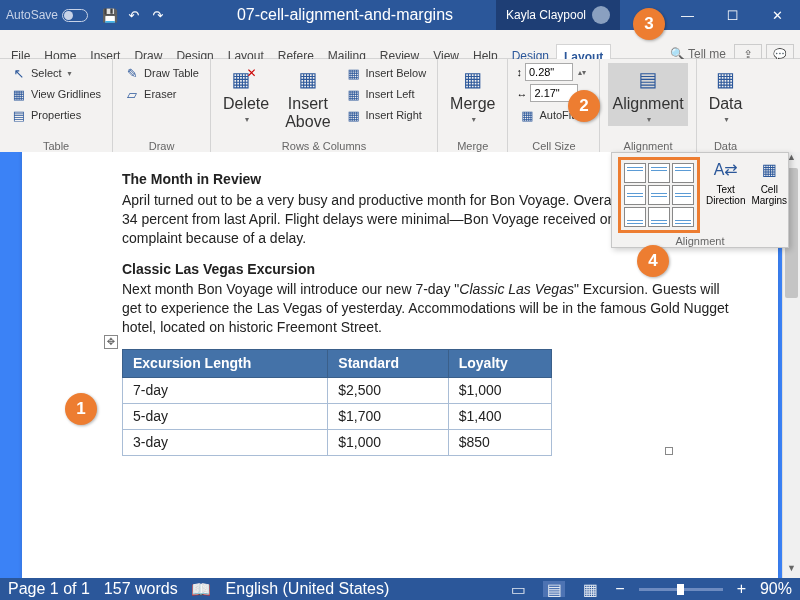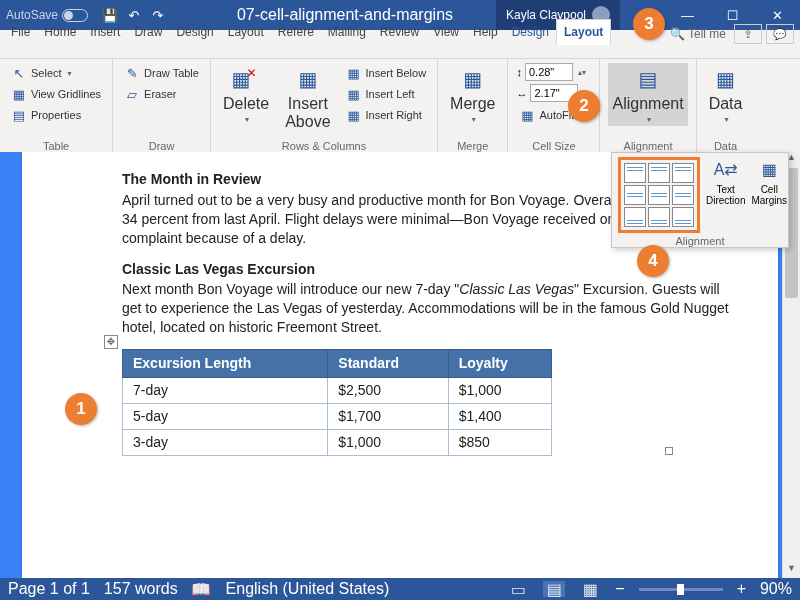--- a/index.html
+++ b/index.html
@@ -12,21 +12,21 @@
 .titlebar .toggle::after { content: ""; position: absolute; width: 9px; height: 9px; border-radius: 50%; background: #c8d3e8; left: 1px; top: 1px; }
 .titlebar .qat { display: flex; gap: 4px; padding: 0 6px; }
 .titlebar .qat-btn { width: 20px; height: 20px; display: flex; align-items: center; justify-content: center; color: #fff; font-size: 13px; }
 .titlebar .title { flex: 1; text-align: center; color: #fff; font-size: 16px; padding-left: 20px; }
 .titlebar .user { background: #1e3e75; padding: 0 10px; height: 100%; display: flex; align-items: center; gap: 6px; }
 .titlebar .user .avatar { width: 18px; height: 18px; border-radius: 50%; background: #8aa0c0; }
 .titlebar .wincontrols { display: flex; }
 .titlebar .winbtn { width: 45px; height: 30px; display: flex; align-items: center; justify-content: center; color: #fff; font-size: 13px; }
 
 
-.tabs { height: 26px; background: #f3f2f1; border-bottom: 1px solid #d4d4d4; display: flex; align-items: flex-end; font-size: 12px; padding: 14px 4px; }
+.tabs { height: 26px; background: #f3f2f1; border-bottom: 1px solid #d4d4d4; display: flex; align-items: flex-start; font-size: 12px; padding: 14px 4px; }
 .tab { padding: 5px 7px; color: #444; cursor: pointer; white-space: nowrap; }
 .tab.context { color: #2b579a; }
 .tab.active { background: #fff; border: 1px solid #d4d4d4; border-bottom: 1px solid #fff; margin-bottom: -1px; color: #2b579a; font-weight: 600; }
 .tabs .spacer { flex: 1; }
 .tabs .search { display: flex; align-items: center; gap: 3px; color: #666; font-size: 12px; padding: 3px 6px; }
 .tabs .share-btn { width: 28px; height: 20px; border: 1px solid #ccc; margin: 0 2px; display: flex; align-items: center; justify-content: center; font-size: 11px; color: #555; }
 
 
 .ribbon { height: 96px; background: #f3f2f1; border-bottom: 1px solid #d4d4d4; display: flex; font-size: 11px; position: relative; }
 .group { border-right: 1px solid #d4d4d4; padding: 4px 8px 2px; display: flex; flex-direction: column; }

